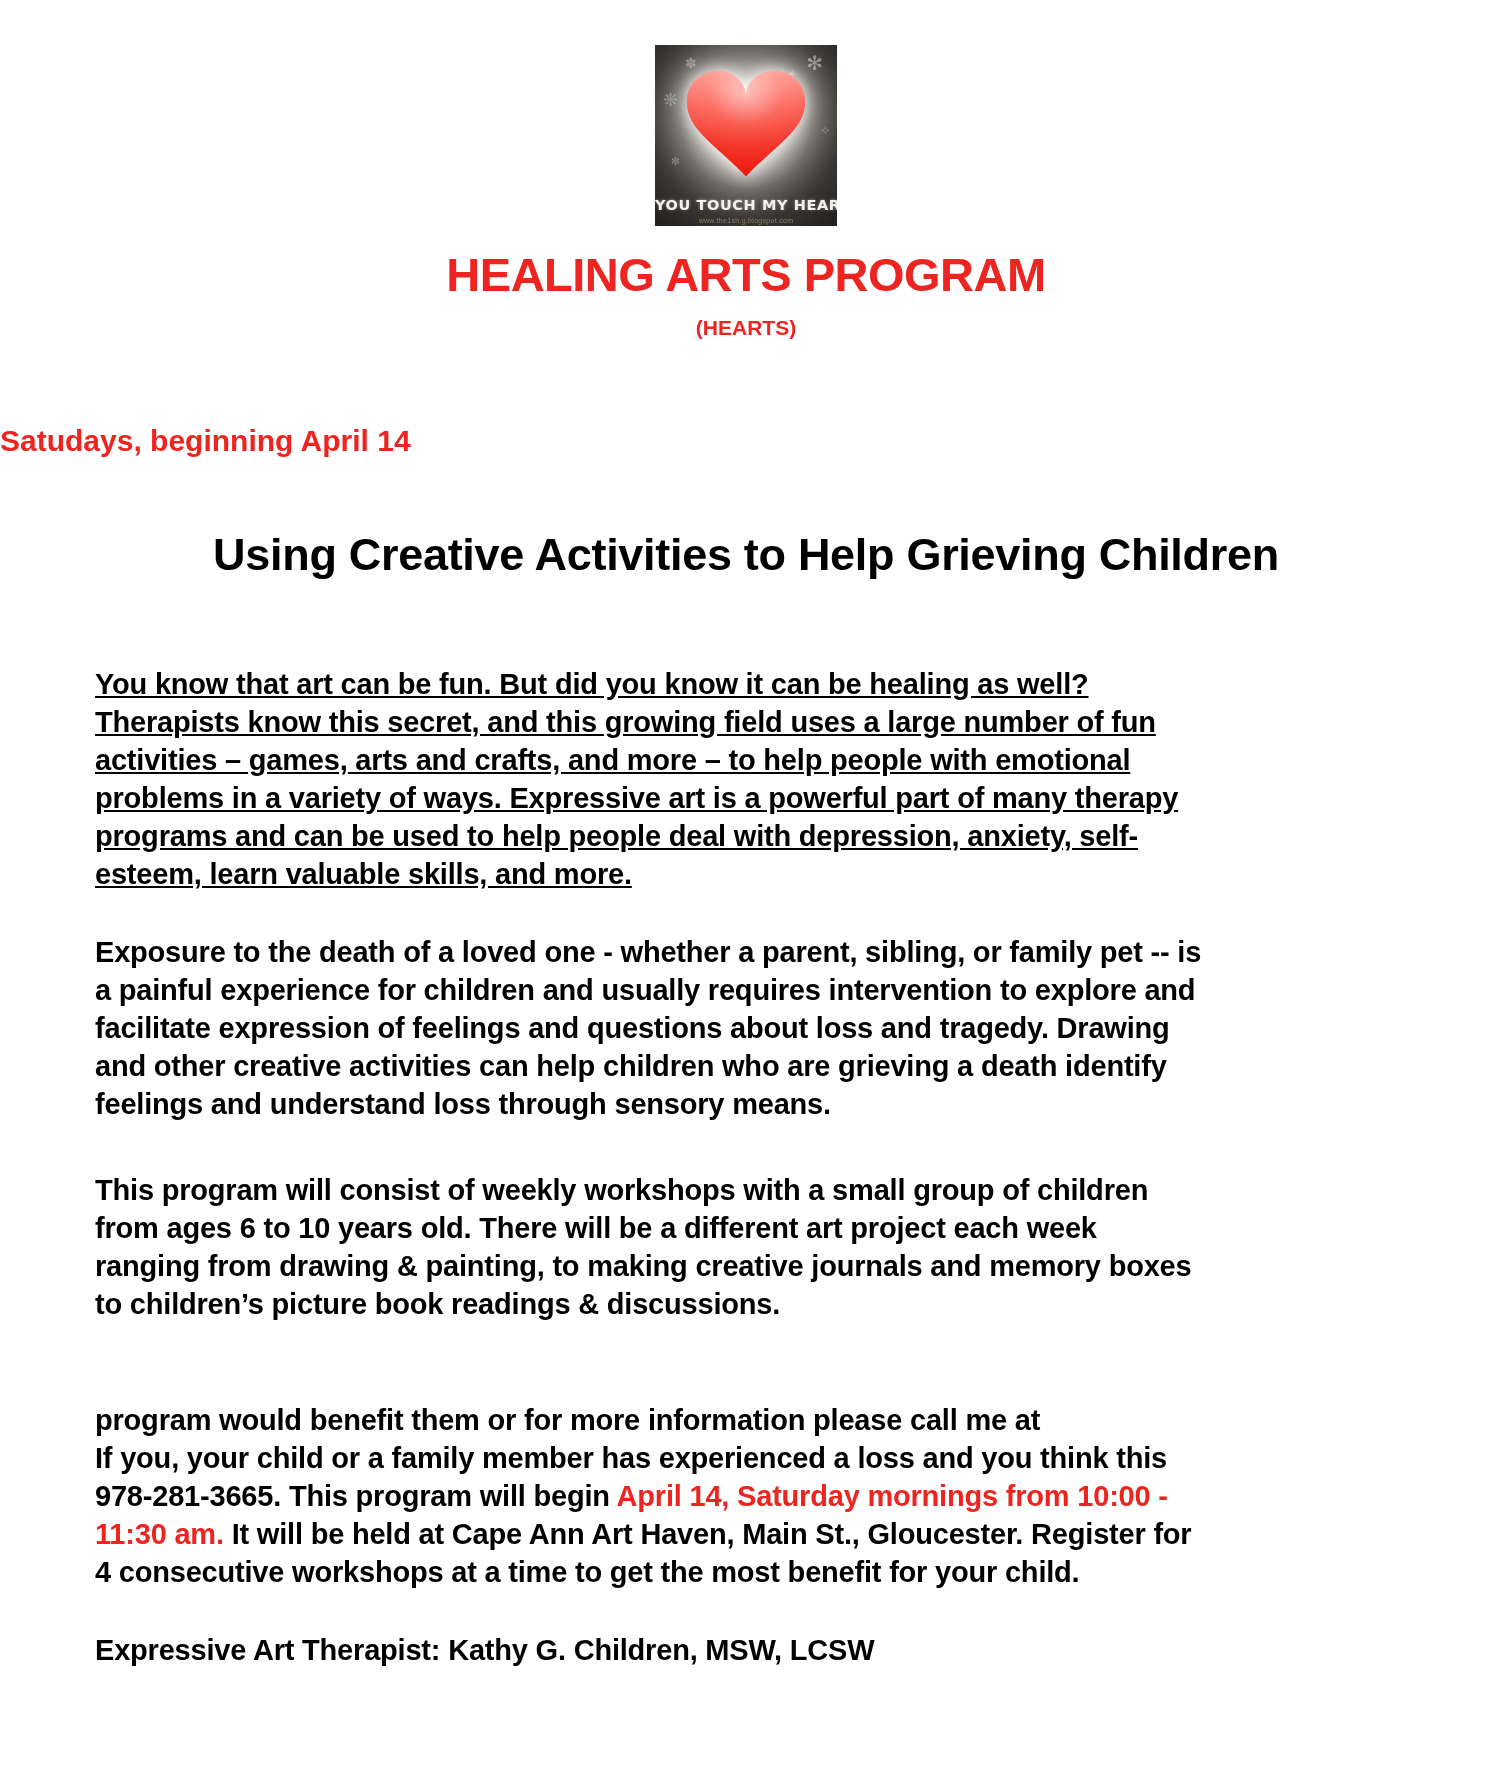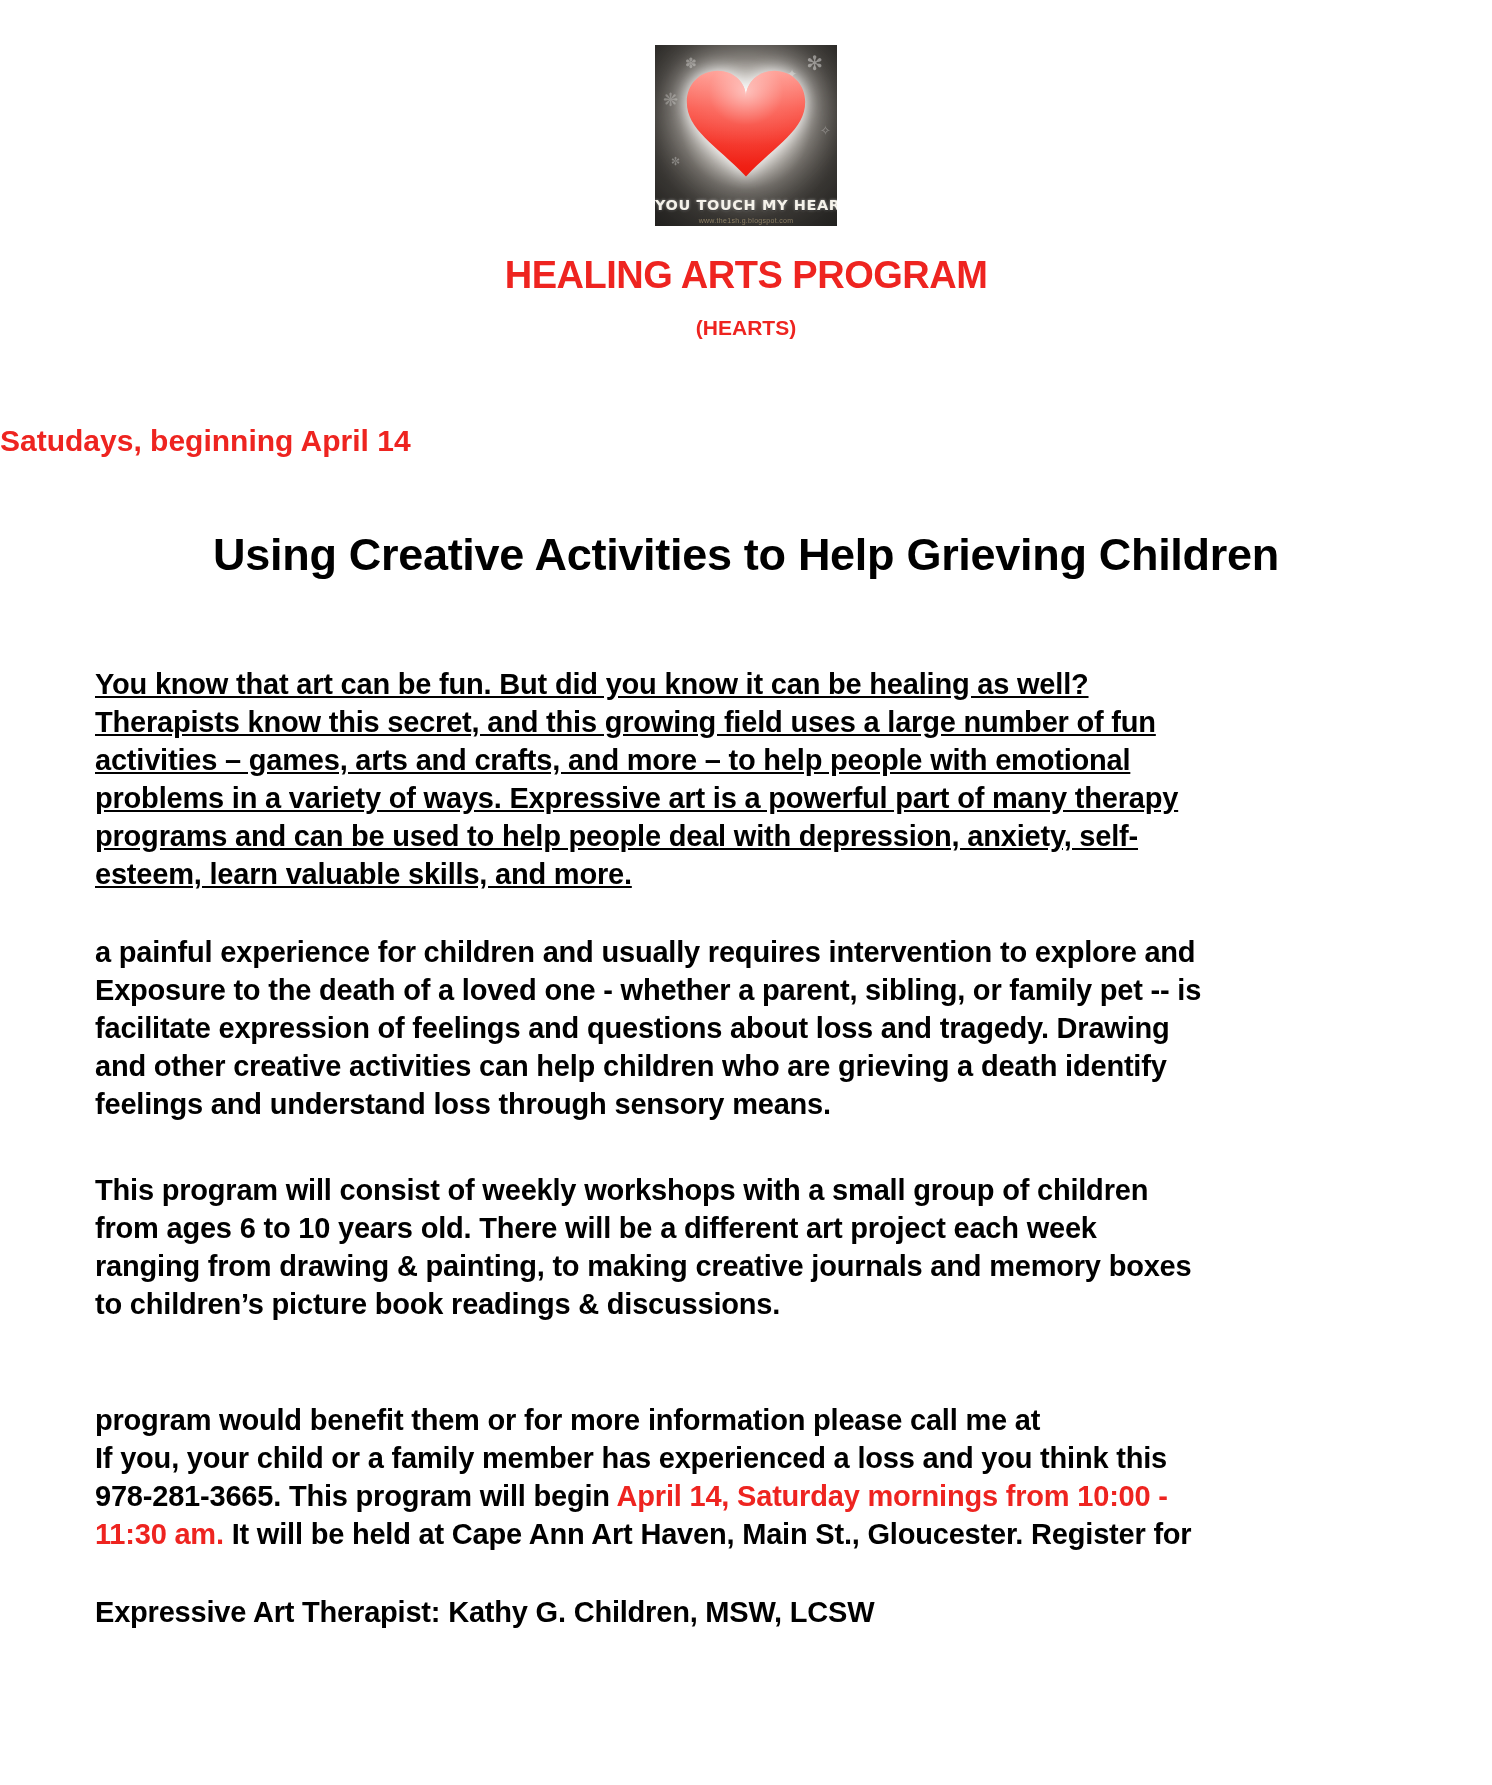--- a/index.html
+++ b/index.html
@@ -52,21 +52,21 @@
   }
   .logo-watermark {
     position:absolute; left:0; right:0; bottom:2px; text-align:center;
     color:#9b8c6d; font-size:7px; font-weight:normal; letter-spacing:0.3px;
     opacity:0.85; white-space:nowrap;
   }
 
   
   .title {
     margin-top:22px; text-align:center;
-    color:var(--red); font-size:38px; line-height:54px; letter-spacing:-0.5px;
+    color:var(--red); font-size:47px; line-height:54px; letter-spacing:-0.5px;
   }
   .subtitle {
     margin-top:8px; text-align:center;
     color:var(--red); font-size:21px; line-height:36px;
   }
   .dateline {
     margin-top:77px; text-align:left;
     color:var(--red); font-size:30px; line-height:36px;
   }
   .heading {
@@ -130,36 +130,37 @@
   <div class="body-text">
       <div class="para">
         <div class="line"><span>You know that art can be fun. But did you know it can be healing as well?</span></div>
         <div class="line"><span>Therapists know this secret, and this growing field uses a large number of fun</span></div>
         <div class="line"><span>activities – games, arts and crafts, and more – to help people with emotional</span></div>
         <div class="line"><span>problems in a variety of ways. Expressive art is a powerful part of many therapy</span></div>
         <div class="line"><span>programs and can be used to help people deal with depression, anxiety, self-</span></div>
         <div class="line"><span>esteem, learn valuable skills, and more.</span></div>
       </div>
       <div class="para">
+        <div class="line"><span>Exposure to the death of a loved one - whether a parent, sibling, or family pet -- is</span></div>
         <div class="line"><span>a painful experience for children and usually requires intervention to explore and</span></div>
-        <div class="line"><span>Exposure to the death of a loved one - whether a parent, sibling, or family pet -- is</span></div>
         <div class="line"><span>facilitate expression of feelings and questions about loss and tragedy. Drawing</span></div>
         <div class="line"><span>and other creative activities can help children who are grieving a death identify</span></div>
         <div class="line"><span>feelings and understand loss through sensory means.</span></div>
       </div>
       <div class="para">
         <div class="line"><span>This program will consist of weekly workshops with a small group of children</span></div>
         <div class="line"><span>from ages 6 to 10 years old. There will be a different art project each week</span></div>
         <div class="line"><span>ranging from drawing &amp; painting, to making creative journals and memory boxes</span></div>
         <div class="line"><span>to children’s picture book readings &amp; discussions.</span></div>
       </div>
       <div class="para">
         <div class="line"><span>program would benefit them or for more information please call me at</span></div>
         <div class="line"><span>If you, your child or a family member has experienced a loss and you think this</span></div>
         <div class="line"><span>978-281-3665. This program will begin </span><span class="red">April 14, Saturday mornings from 10:00 -</span></div>
         <div class="line"><span class="red">11:30 am.</span><span> It will be held at Cape Ann Art Haven, Main St., Gloucester. Register for</span></div>
+        <div class="line"><span>4 consecutive workshops at a time to get the most benefit for your child.</span></div>
       </div>
       <div class="para">
         <div class="line"><span>Expressive Art Therapist: Kathy G. Children, MSW, LCSW</span></div>
       </div>
     </div>
 
 </div>
 
 </body></html>

